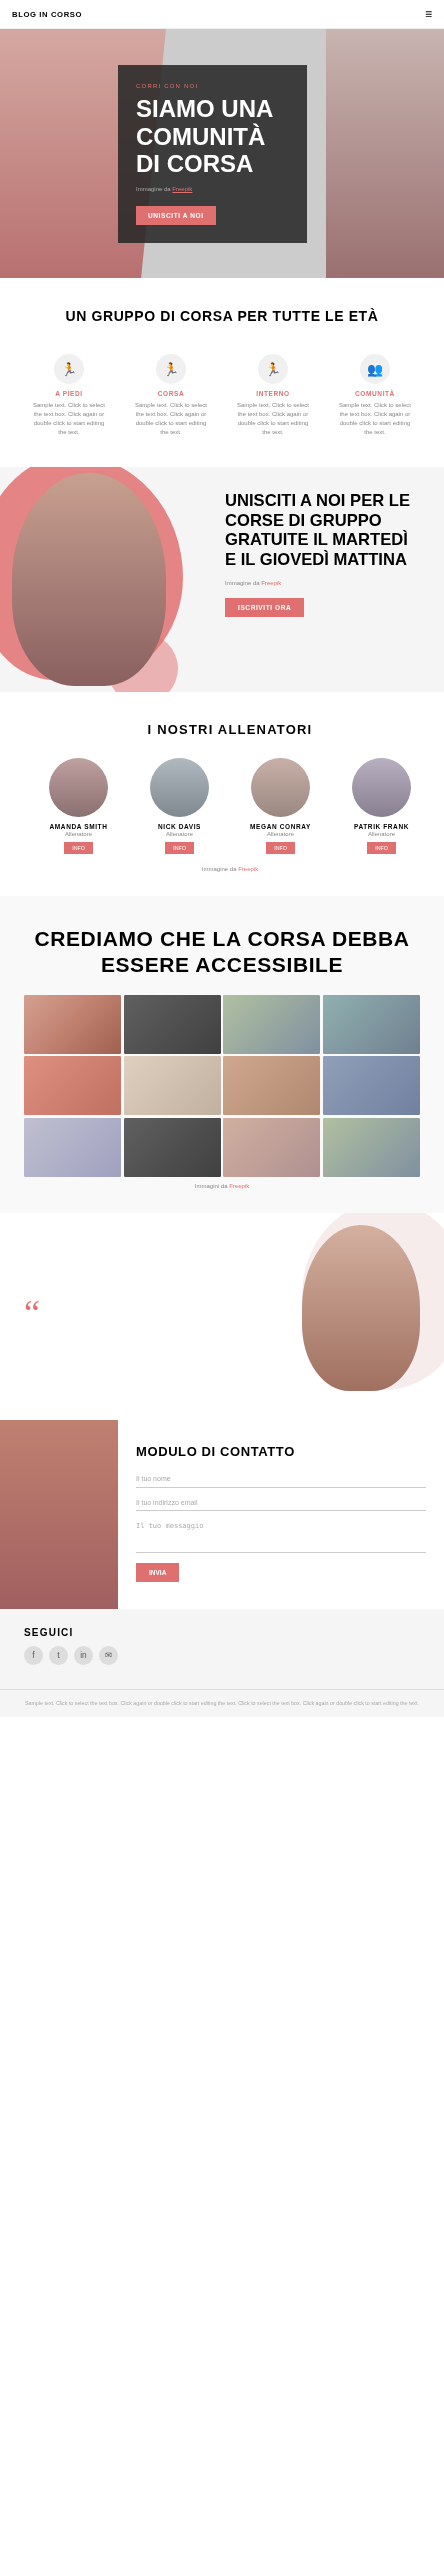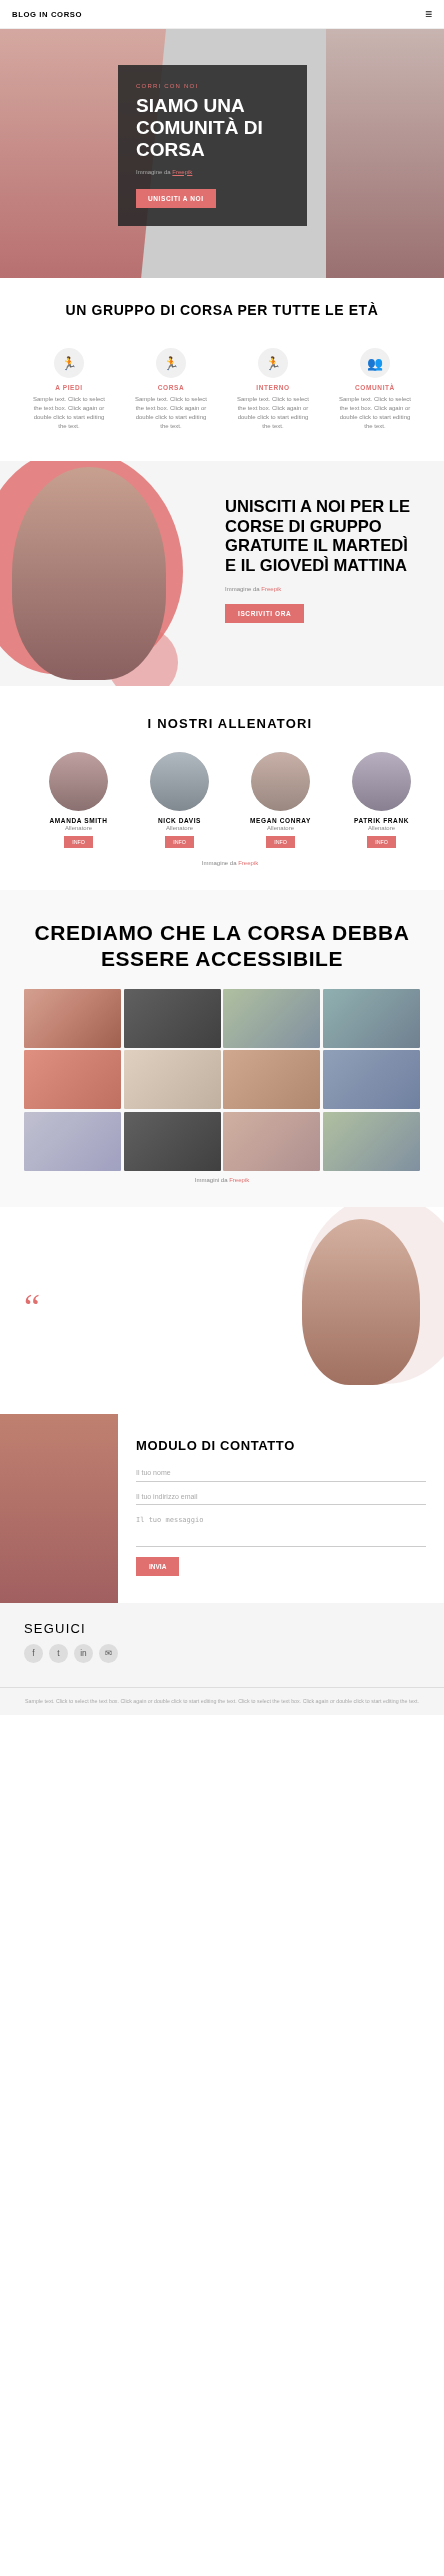--- a/index.html
+++ b/index.html
@@ -27,35 +27,35 @@
       background: linear-gradient(to bottom, #c8b4b0, #9a7070);
     }
     .hero-overlay {
       position: absolute; left: 118px; top: 36px; width: 189px;
       background: rgba(40,40,40,0.88); padding: 18px 18px 18px 18px;
     }
     .hero-subtitle {
       font-size: 6px; letter-spacing: 1.2px; color: #e07070; text-transform: uppercase; margin-bottom: 6px;
     }
     .hero-title {
-      font-size: 19px; font-weight: 900; color: #fff; line-height: 1.15; margin-bottom: 7px; text-transform: uppercase;
+      font-size: 24px; font-weight: 900; color: #fff; line-height: 1.15; margin-bottom: 7px; text-transform: uppercase;
     }
     .hero-desc {
       font-size: 6px; color: #aaa; margin-bottom: 12px; line-height: 1.5;
     }
     .hero-desc a { color: #e07070; text-decoration: underline; }
     .hero-btn {
       display: inline-block; background: #e07070; color: #fff;
       padding: 6px 12px; font-size: 6.5px; text-transform: uppercase; letter-spacing: 0.6px;
       cursor: pointer; border: none; font-weight: bold;
     }
 
     
     .section-group {
-      padding: 24px 24px 24px; text-align: center;
+      padding: 30px 24px 24px; text-align: center;
     }
     .section-group h2 {
       font-size: 14px; font-weight: 900; text-transform: uppercase; margin-bottom: 24px; letter-spacing: 0.6px;
     }
     .features-grid {
       display: flex; gap: 12px; justify-content: center;
     }
     .feature-item {
       flex: 1; text-align: center; padding: 6px;
     }
@@ -82,21 +82,21 @@
     .join-blob-small {
       position: absolute; left: 107px; bottom: -12px; width: 71px; height: 71px;
       background: #e07070; border-radius: 50%; opacity: 0.5;
     }
     .join-woman {
       position: absolute; left: 12px; top: 6px; width: 154px; height: 213px;
       background: linear-gradient(to bottom, #c8a090, #8a6060);
       border-radius: 50% 50% 40% 40%;
     }
     .join-content {
-      position: absolute; right: 24px; top: 36px; width: 195px;
+      position: absolute; right: 24px; top: 24px; width: 195px;
     }
     .join-content h2 {
       font-size: 16.6px; font-weight: 900; text-transform: uppercase; line-height: 1.2; margin-bottom: 9.5px;
     }
     .join-credit {
       font-size: 6px; color: #888; margin-bottom: 12px;
     }
     .join-credit a { color: #e07070; }
     .join-btn {
       display: inline-block; background: #e07070; color: #fff;
@@ -213,21 +213,21 @@
     .contact-submit {
       align-self: flex-start; background: #e07070; color: #fff;
       padding: 6px 13px; font-size: 6.5px; text-transform: uppercase; border: none; cursor: pointer; font-weight: bold; margin-top: 3.6px;
     }
 
     
     .section-social {
       padding: 18px 24px 24px; background: #f5f5f5;
     }
     .section-social h3 {
-      font-size: 13px; font-weight: normal; text-transform: uppercase; letter-spacing: 1.2px; margin-bottom: 8.3px;
+      font-size: 10px; font-weight: bold; text-transform: uppercase; letter-spacing: 1.2px; margin-bottom: 8.3px;
     }
     .social-icons {
       display: flex; gap: 6px;
     }
     .social-icon {
       width: 19px; height: 19px; border-radius: 50%; background: #ddd;
       display: flex; align-items: center; justify-content: center;
       font-size: 8.3px; cursor: pointer; color: #555;
     }
 

